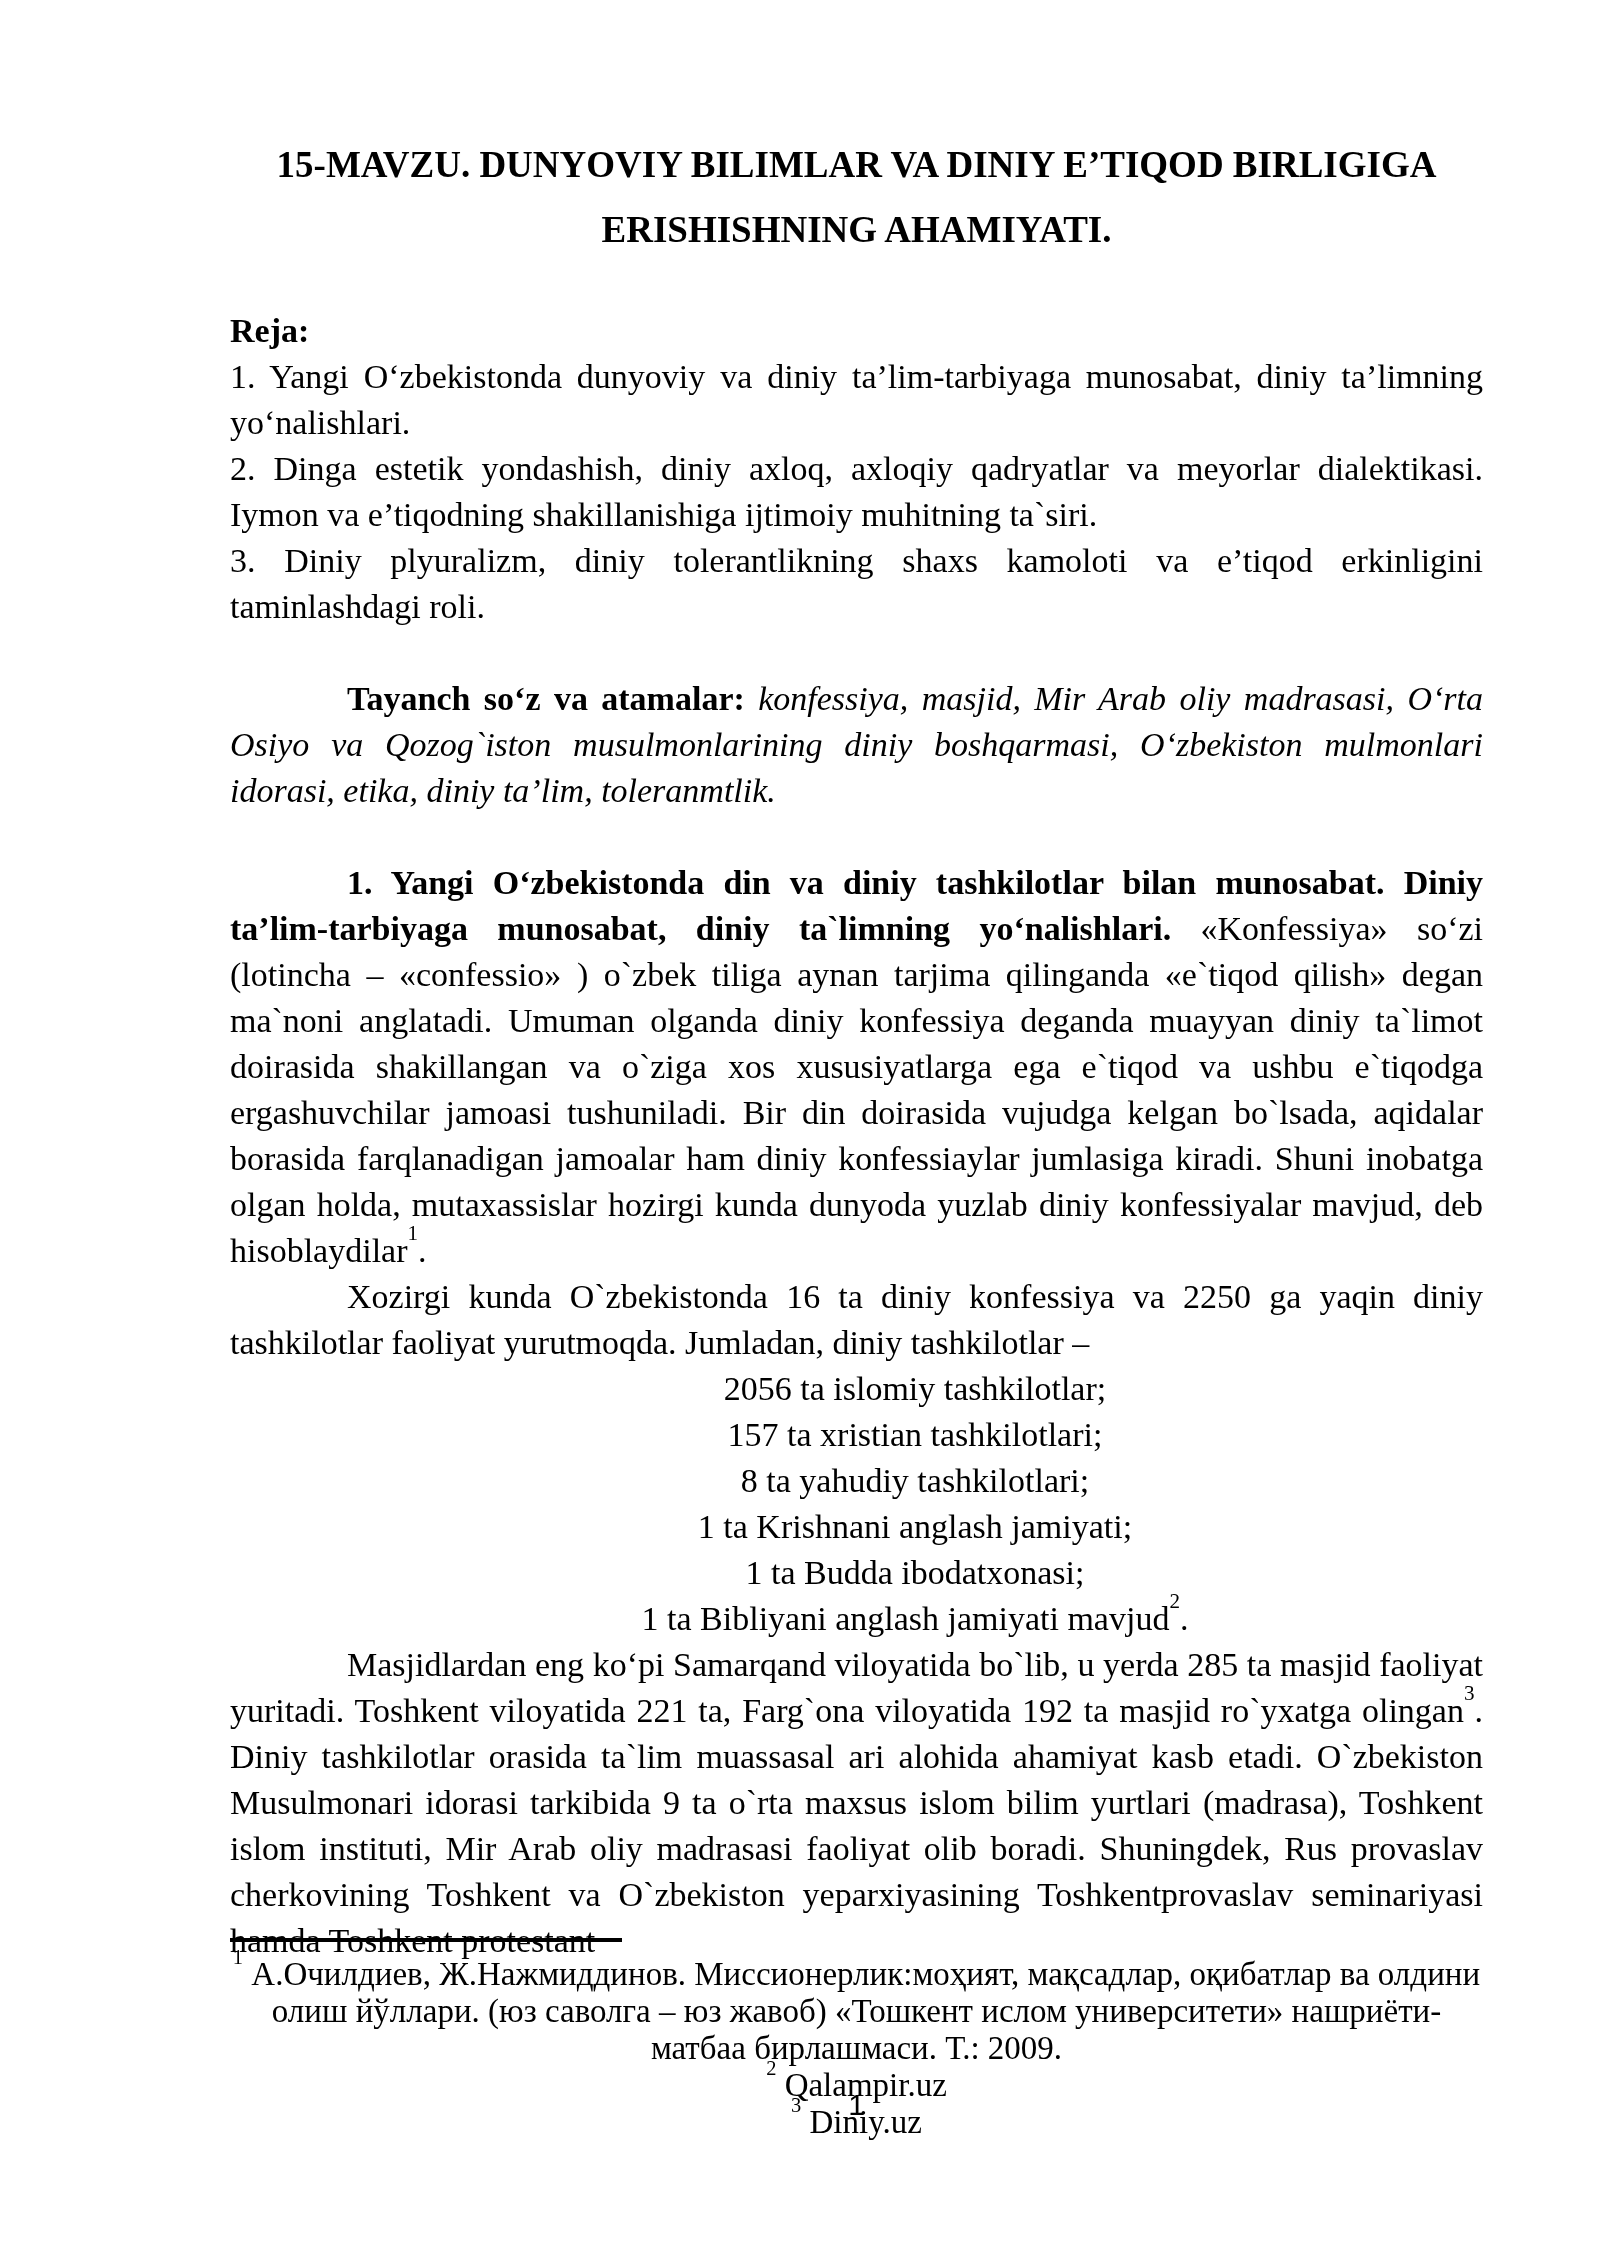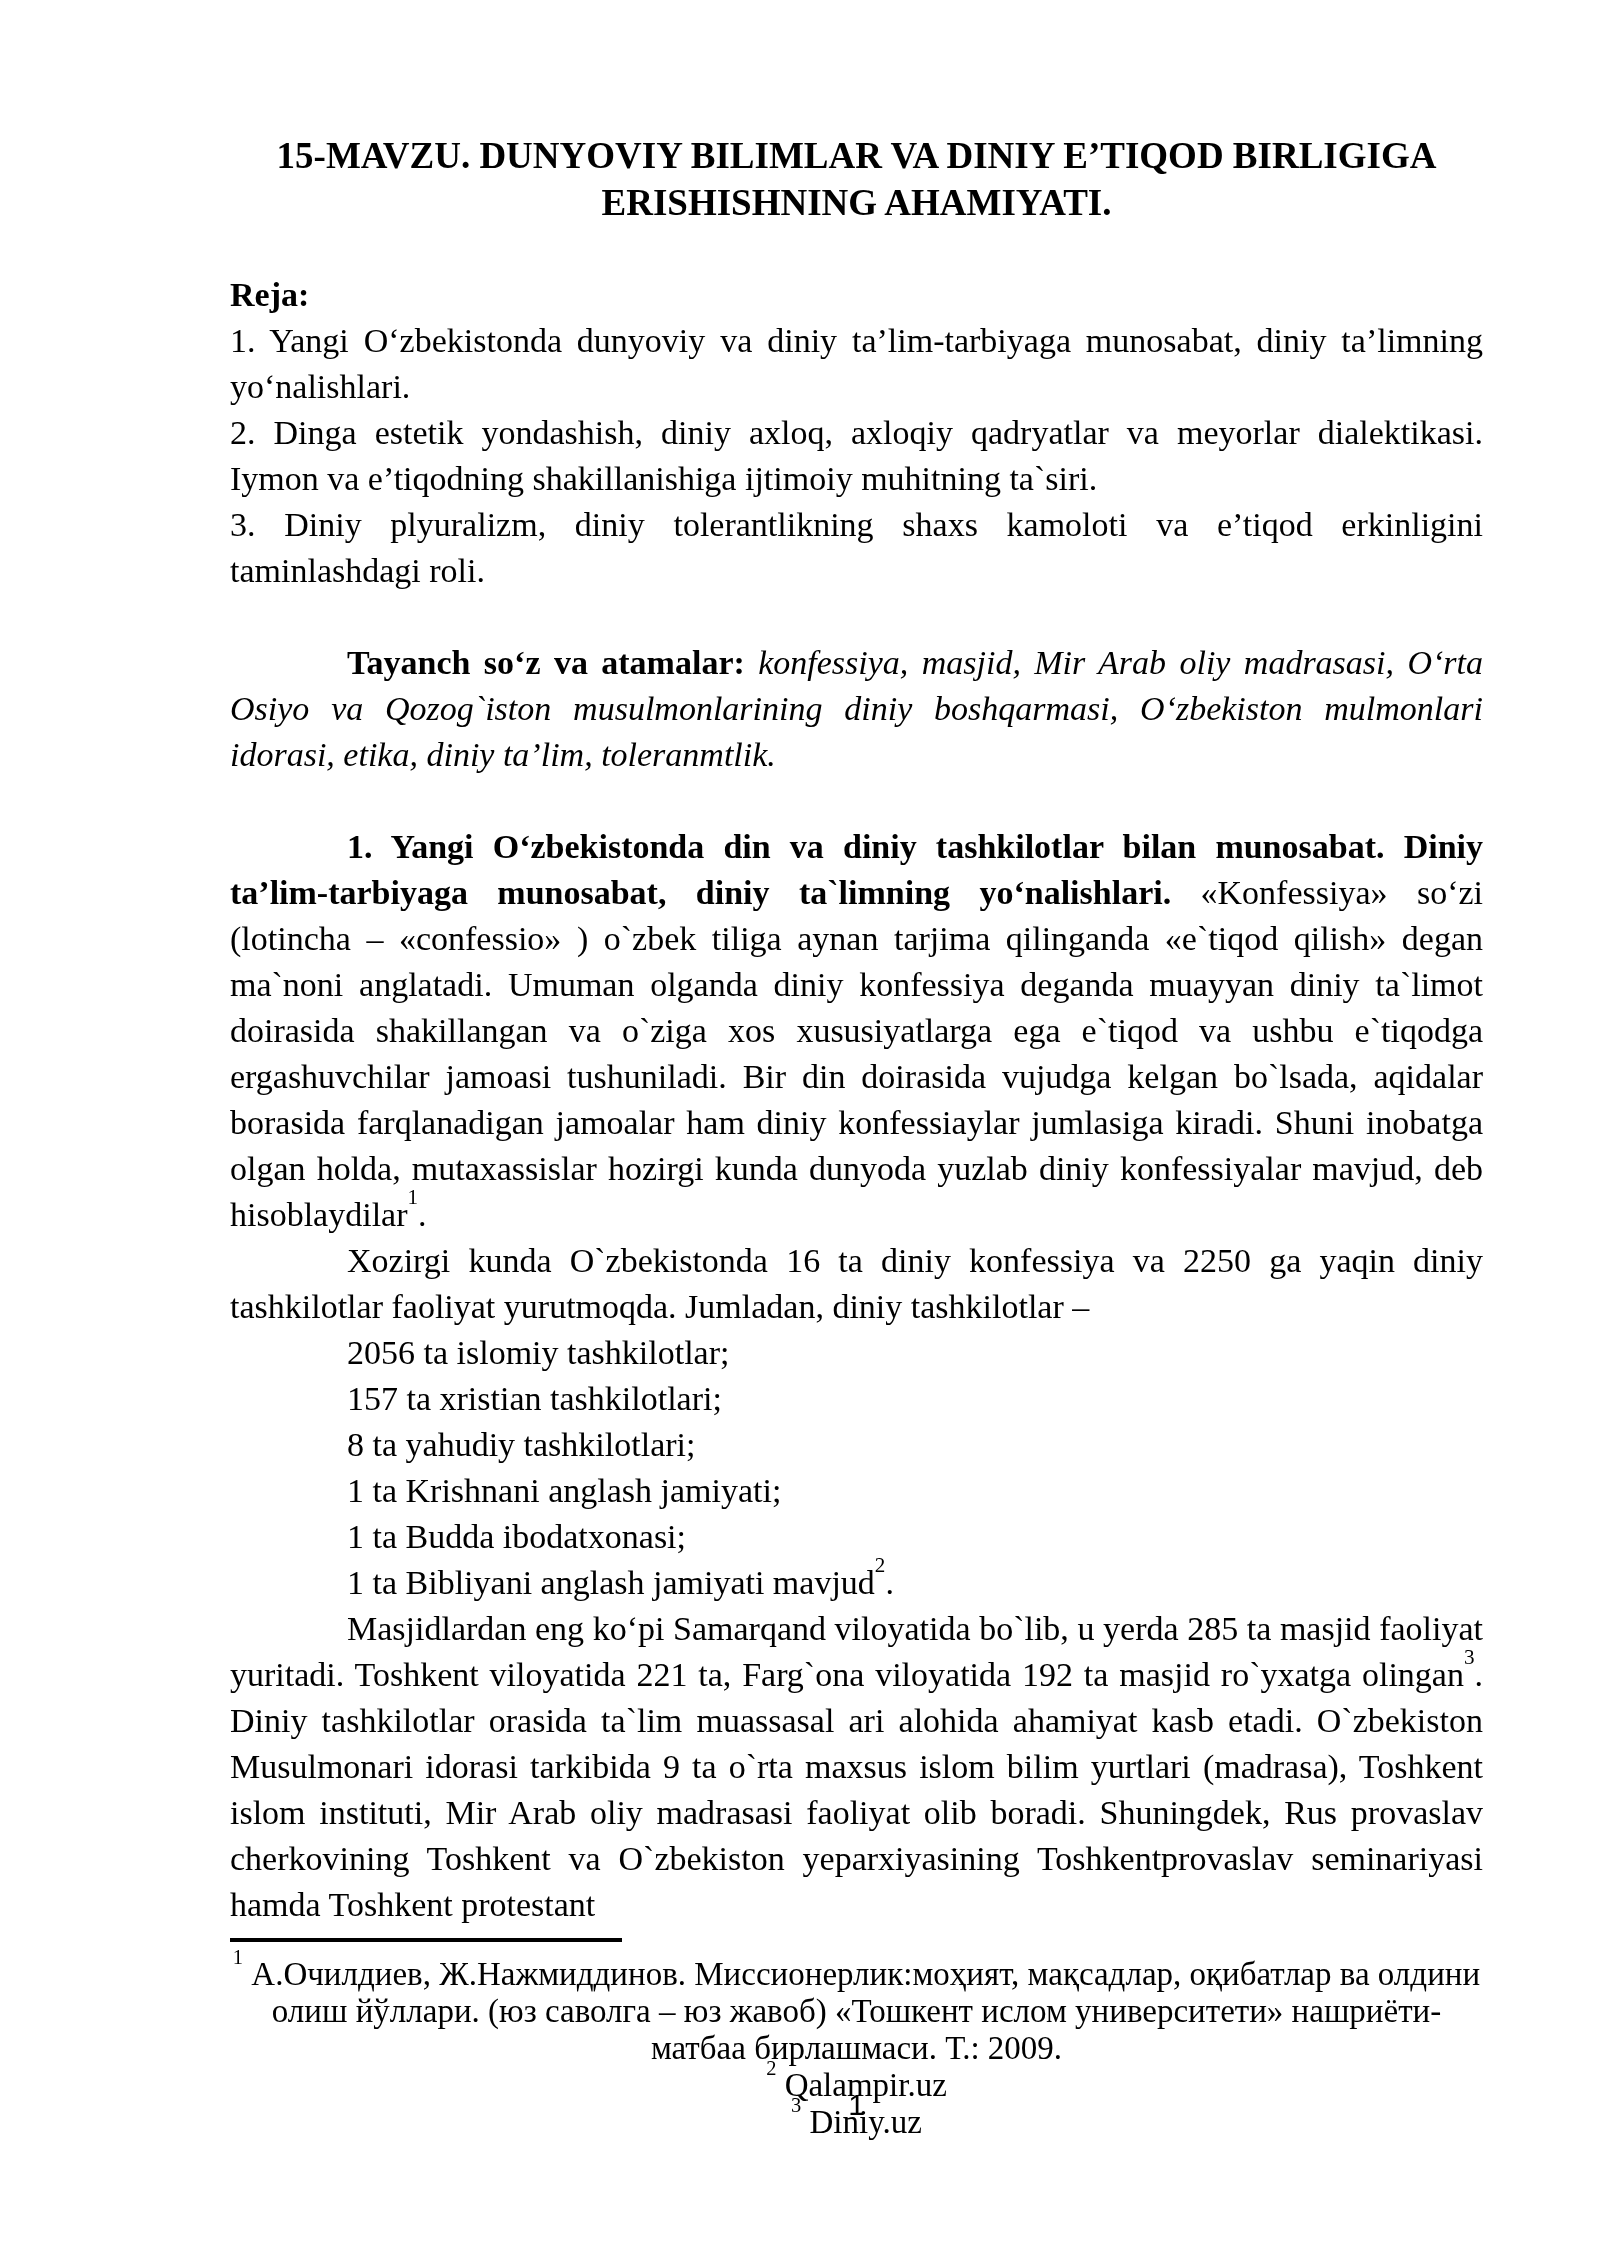--- a/index.html
+++ b/index.html
@@ -10,26 +10,26 @@
     color: #000000;
     font-family: "Liberation Serif", serif;
     position: relative;
     overflow: hidden;
   }
   .page {
     box-sizing: border-box;
     width: 1600px;
     padding: 132px 117px 0 230px;
   }
-  p { margin: 0; font-size: 34px; line-height: 46px; }
+  p { margin: 0; font-size: 34px; line-height: 46px; text-align: center; }
   .title {
     text-align: center;
     font-weight: bold;
     font-size: 37px;
-    line-height: 47px;
+    line-height: 65px;
   }
   .spacer { height: 46px; }
   .reja-heading { text-align: left; font-weight: bold; }
   .reja-item { text-align: justify; }
   .para { text-align: justify; text-indent: 117px; }
   .lead-bold { font-weight: bold; }
   .italic { font-style: italic; }
   .org-line { padding-left: 117px; }
   sup.fnref {
     font-size: 0.62em;

